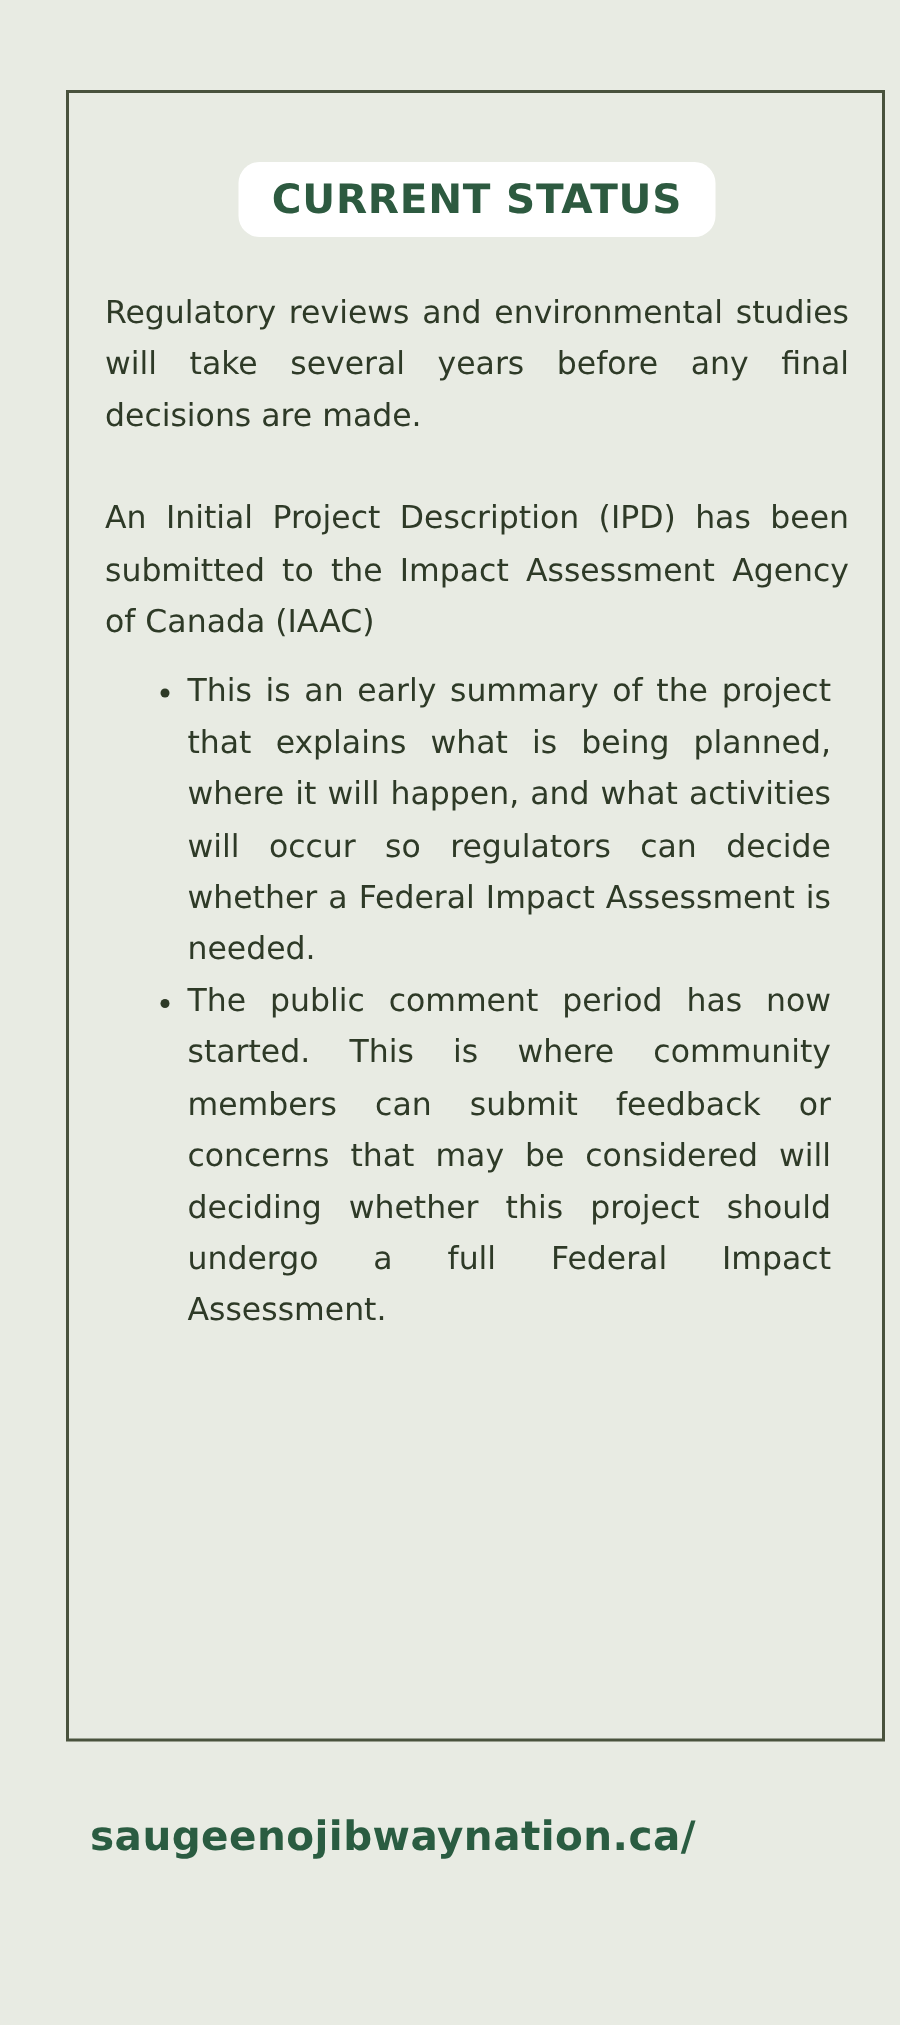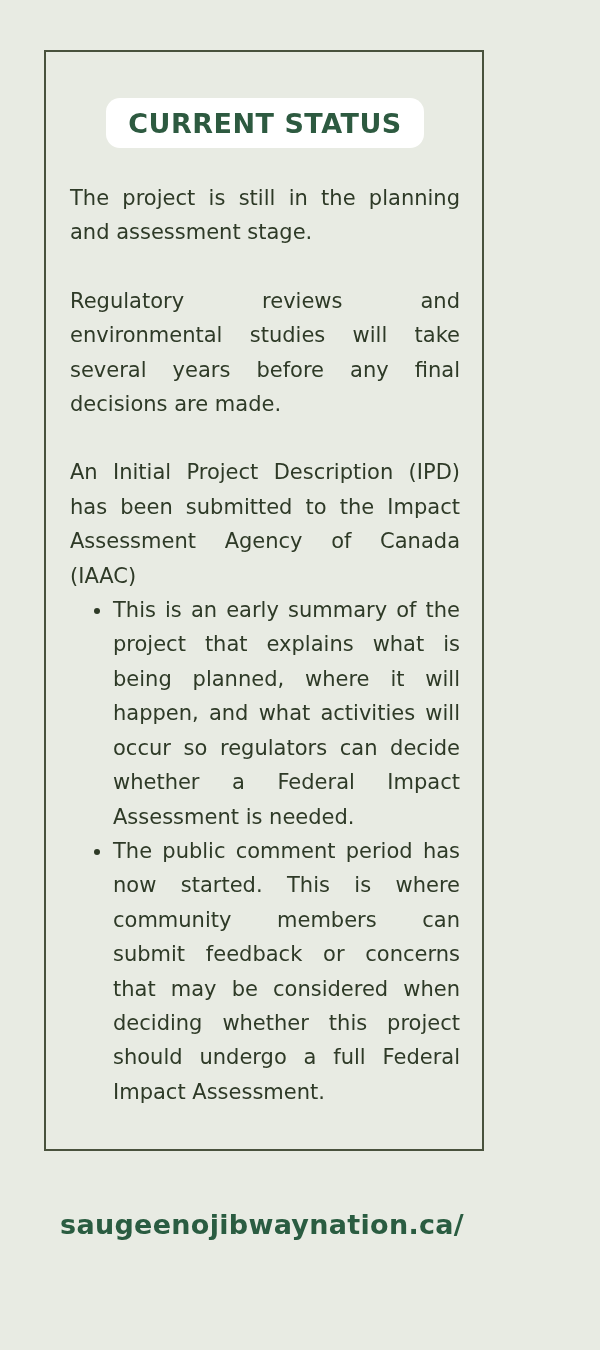--- a/index.html
+++ b/index.html
@@ -17,22 +17,22 @@
     font-family: "DejaVu Sans", "Liberation Sans", sans-serif;
   }
   body {
     height: 1350px;
     position: relative;
     overflow: hidden;
   }
   .status-card {
     position: absolute;
     left: 44px;
-    top: 50px;
-    width: 440px;
+    top: 60px;
+    width: 546px;
     height: 1101px;
     border: 2px solid var(--border);
     padding: 46px 22px 0 24px;
   }
   .pill-wrap {
     text-align: center;
     margin-bottom: 33px;
   }
   .title-pill {
     display: inline-block;
@@ -47,21 +47,21 @@
   }
   .card-body p {
     color: var(--body);
     font-size: 21px;
     line-height: 34.4px;
     text-align: justify;
     margin-bottom: 34px;
   }
   .card-body p.no-gap { margin-bottom: 0; }
   .card-body ul {
-    margin: 0;
+    margin: 12px;
     padding-left: 43px;
     list-style: disc outside;
   }
   .card-body li {
     color: var(--body);
     font-size: 21px;
     line-height: 34.4px;
     text-align: justify;
   }
   .card-body li::marker {
@@ -82,25 +82,24 @@
   }
 </style>
 </head>
 <body>
 
 <div class="status-card">
   <div class="pill-wrap">
     <span class="title-pill">CURRENT STATUS</span>
   </div>
   <div class="card-body">
-    <p>The project is still in the planning and assessment stage.</p>
     <p>Regulatory reviews and environmental studies will take several years before any final decisions are made.</p>
     <p class="no-gap">An Initial Project Description (IPD) has been submitted to the Impact Assessment Agency of Canada (IAAC)</p>
     <ul>
       <li>This is an early summary of the project that explains what is being planned, where it will happen, and what activities will occur so regulators can decide whether a Federal Impact Assessment is needed.</li>
-      <li>The public comment period has now started. This is where community members can submit feedback or concerns that may be considered when deciding whether this project should undergo a full Federal Impact Assessment.</li>
+      <li>The public comment period has now started. This is where community members can submit feedback or concerns that may be considered will deciding whether this project should undergo a full Federal Impact Assessment.</li>
     </ul>
   </div>
 </div>
 
 <div class="footer-url">
   <div>saugeenojibwaynation.ca/</div>
 </div>
 
 </body></html>

